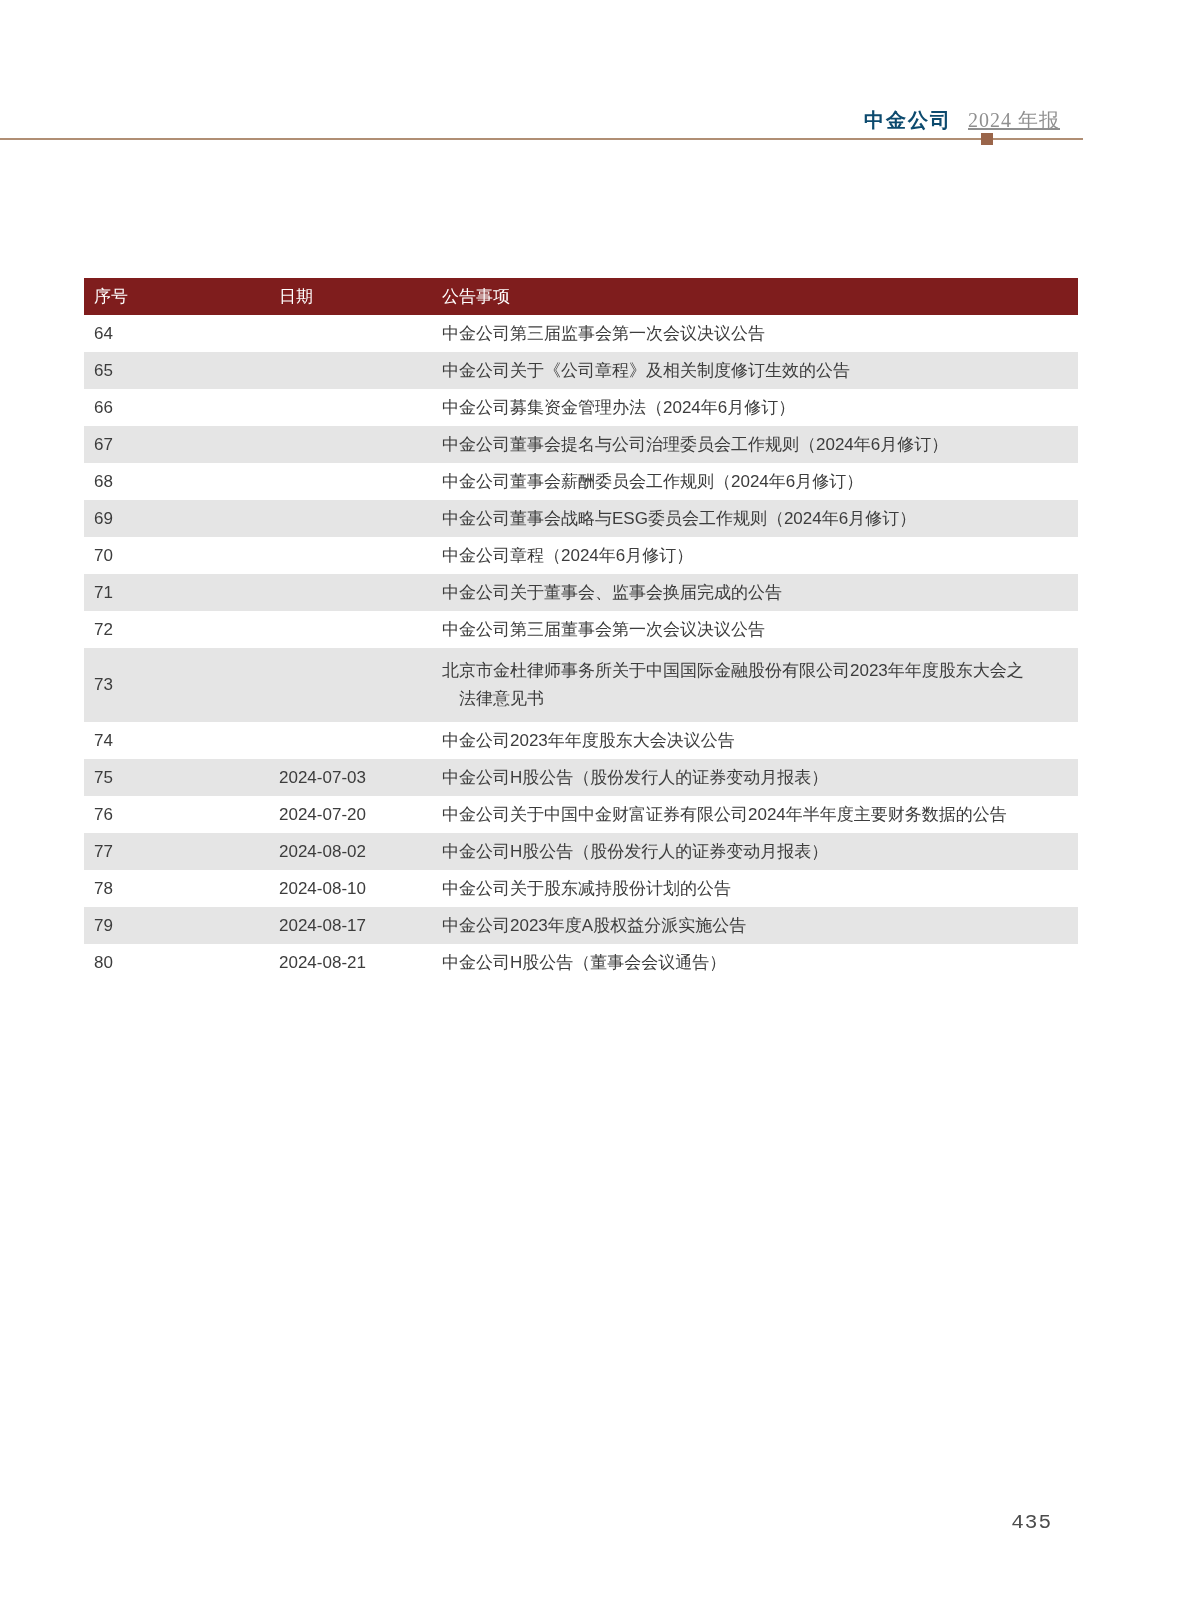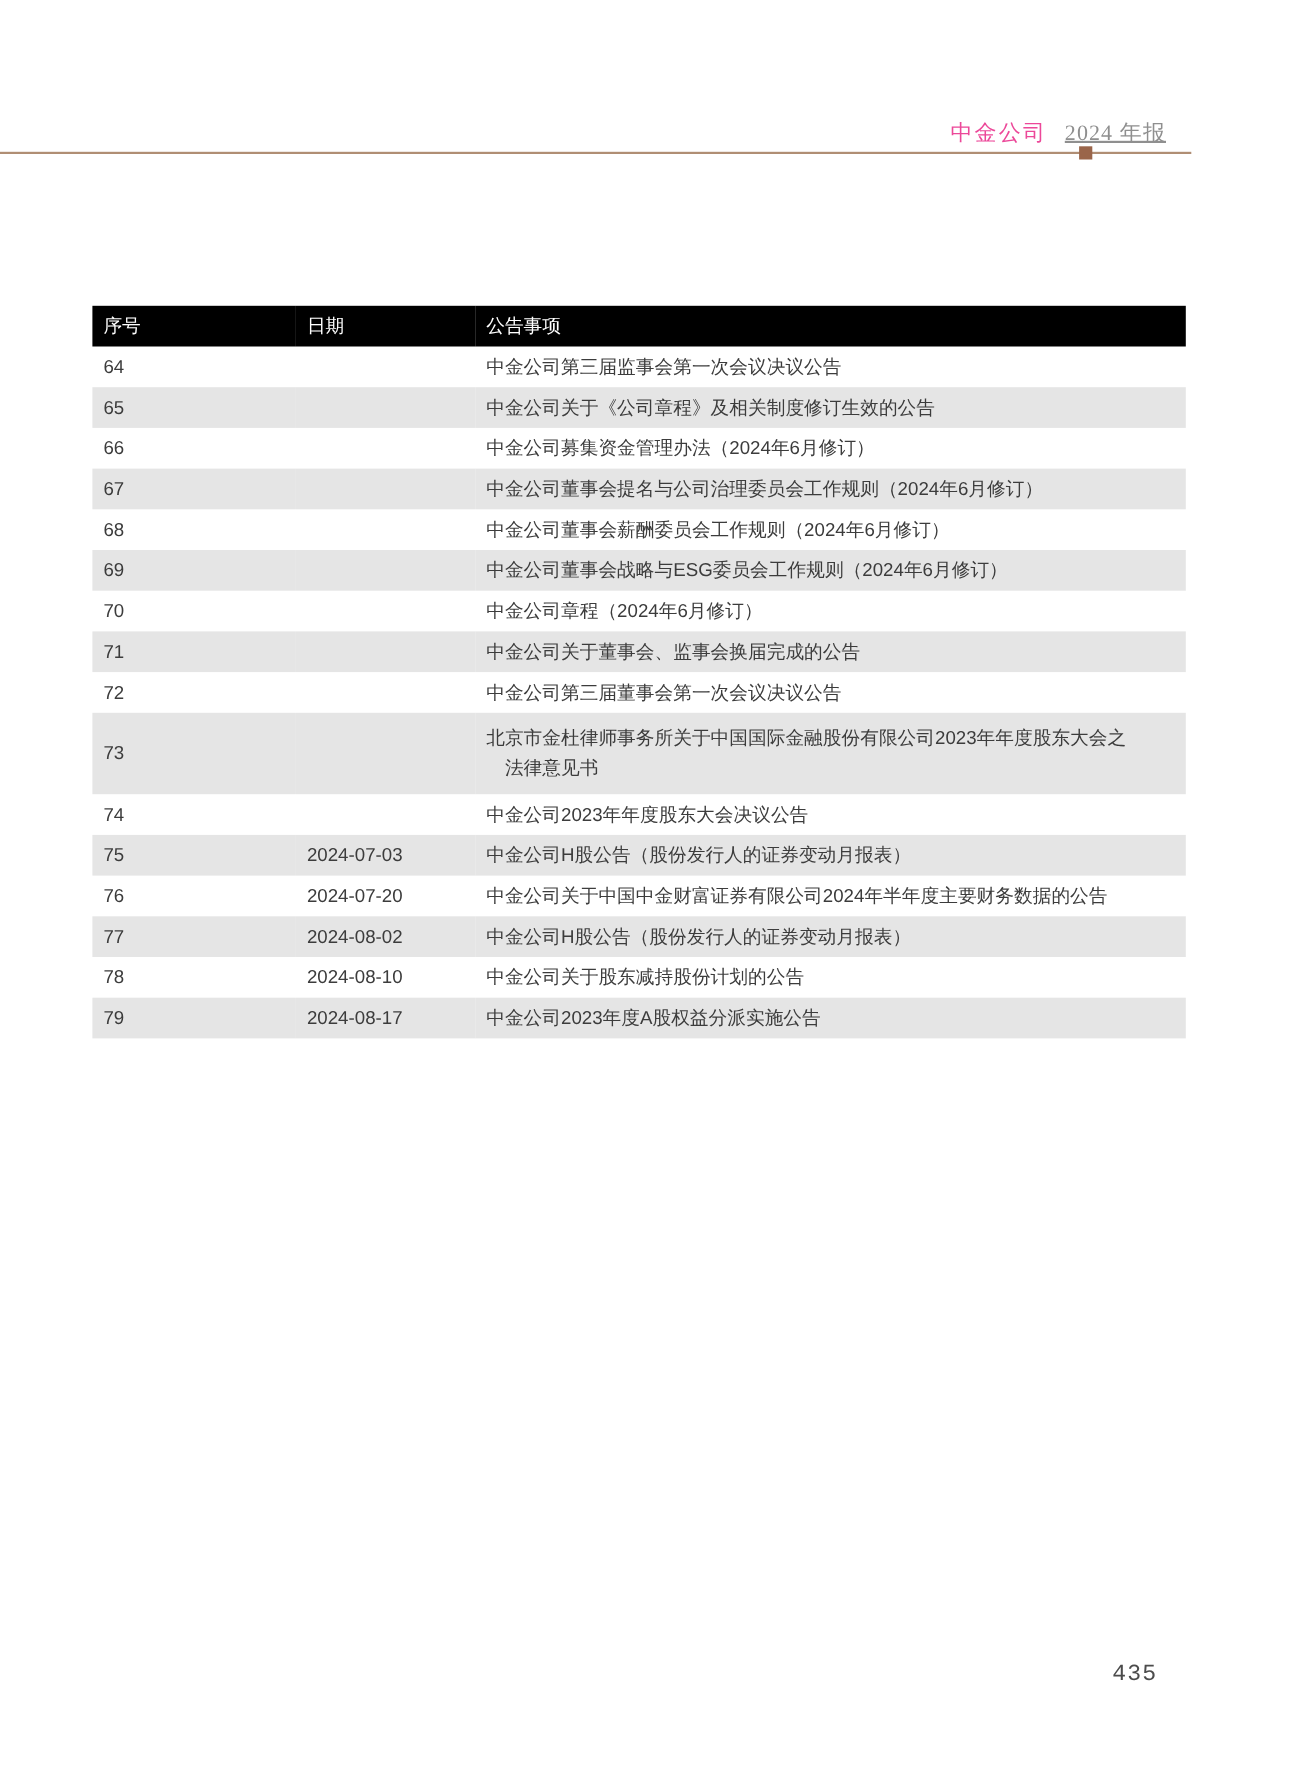--- a/index.html
+++ b/index.html
@@ -20,22 +20,22 @@
     position: absolute;
     top: 107px;
     left: 660px;
     width: 400px;
     text-align: right;
     font-family: "Liberation Serif", "DejaVu Serif", serif;
     font-size: 20px;
     white-space: nowrap;
   }
   .company-name {
-    color: #ec4899;
-    font-weight: normal;
+    color: #0c4a6e;
+    font-weight: bold;
     letter-spacing: 2px;
   }
   .edition-name {
     color: #8f8f8f;
     margin-left: 16px;
     letter-spacing: 1px;
     text-decoration: underline;
   }
   .header-rule {
     position: absolute;
@@ -60,21 +60,21 @@
     top: 278px;
     left: 84px;
     width: 994px;
     border-collapse: collapse;
     table-layout: fixed;
     font-size: 17px;
   }
   .announce-table col.c-no   { width: 185px; }
   .announce-table col.c-date { width: 163px; }
   .announce-table th {
-    background: #000000;
+    background: #7f1d1d;
     color: #ffffff;
     font-weight: normal;
     text-align: left;
     height: 37px;
     line-height: 37px;
     padding: 0 0 0 10px;
   }
   .announce-table td {
     color: #3c3c3c;
     height: 37px;
@@ -236,16 +236,23 @@
           <div class="item-line">中金公司关于股东减持股份计划的公告</div>
         </td>
       </tr>
       <tr class="alt">
         <td>79</td>
         <td>2024-08-17</td>
         <td>
           <div class="item-line">中金公司2023年度A股权益分派实施公告</div>
         </td>
       </tr>
+      <tr>
+        <td>80</td>
+        <td>2024-08-21</td>
+        <td>
+          <div class="item-line">中金公司H股公告（董事会会议通告）</div>
+        </td>
+      </tr>
     </tbody>
 </table>
 
 <div class="page-number">435</div>
 
 </body></html>

